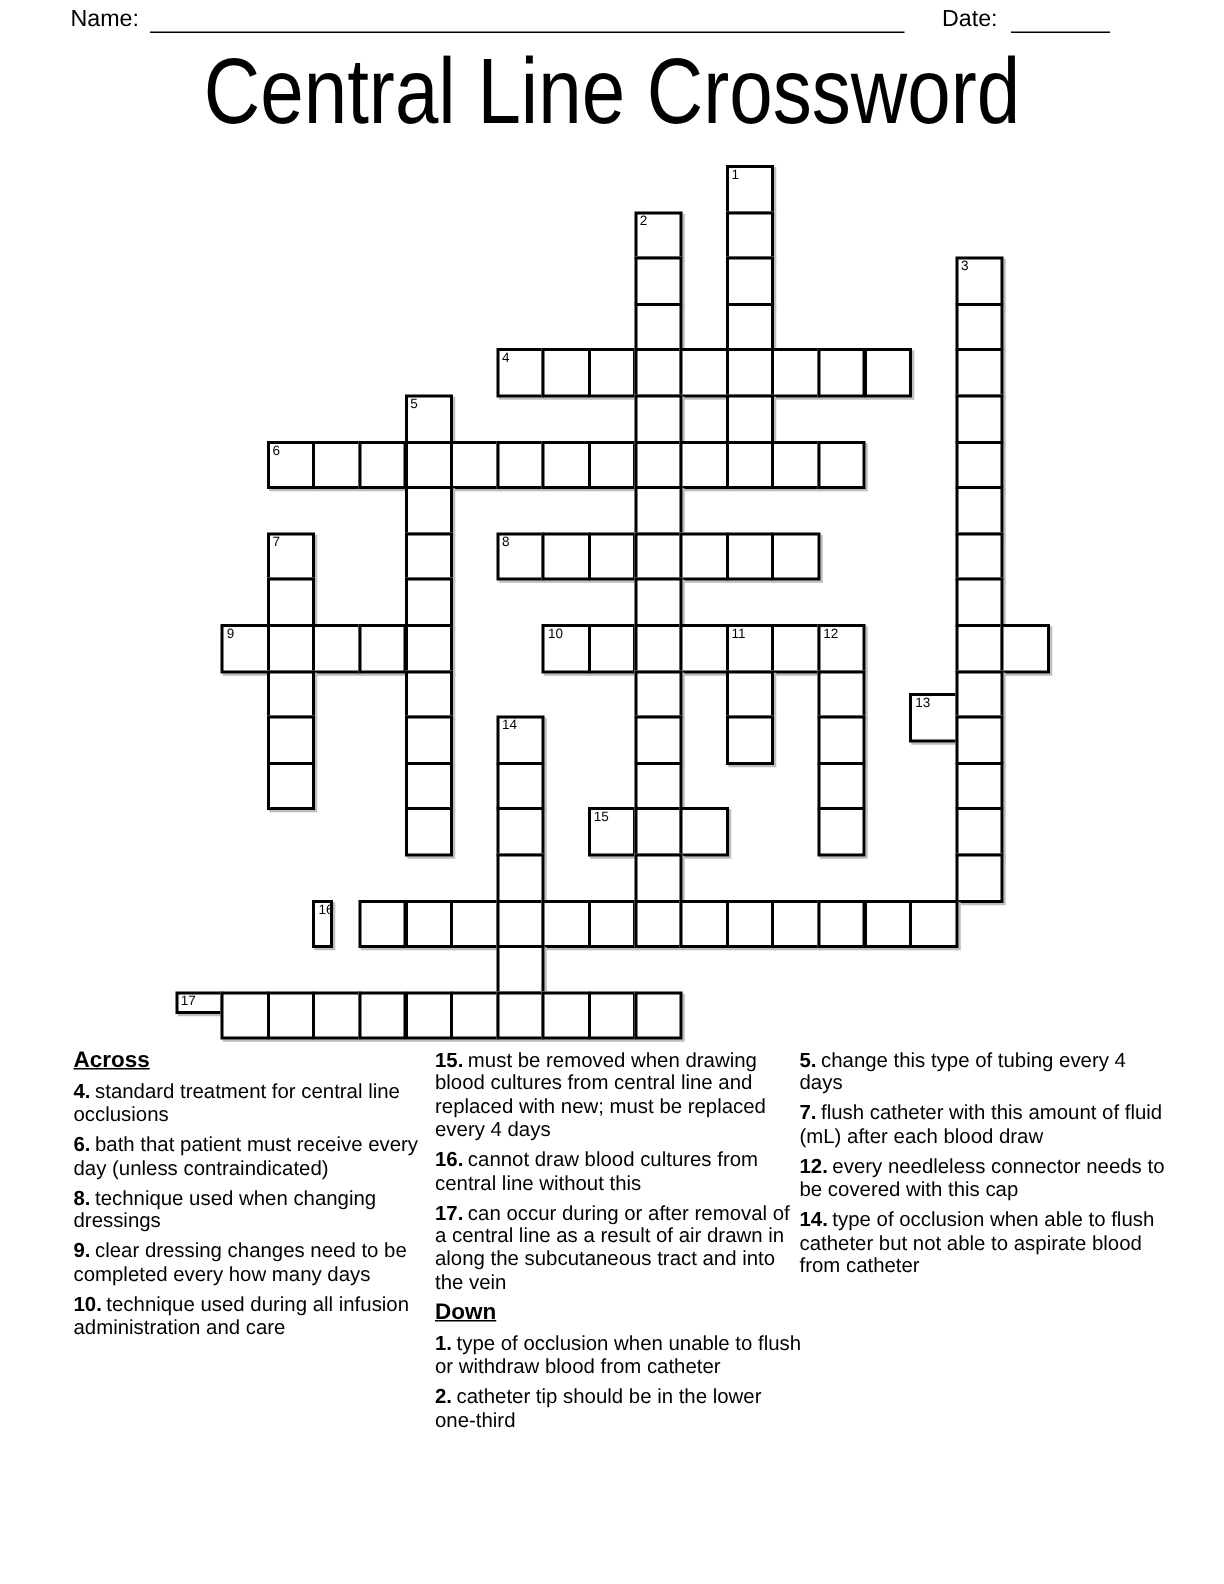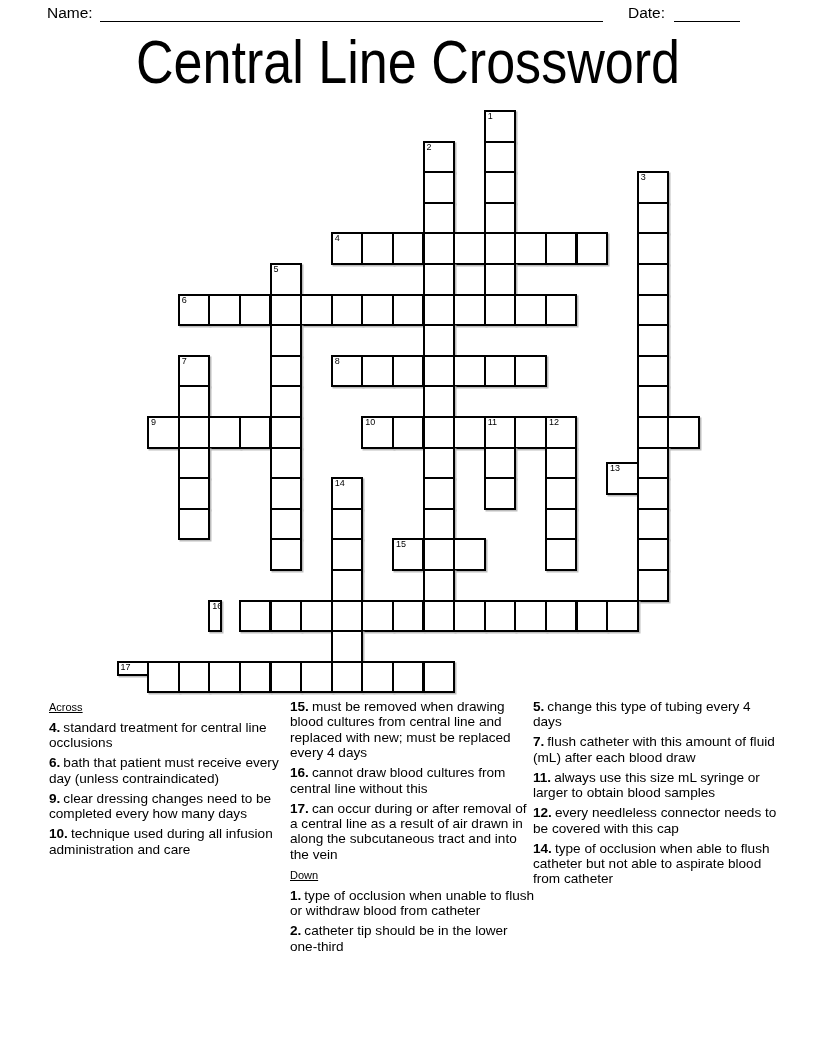--- a/index.html
+++ b/index.html
@@ -19,21 +19,21 @@
   .cell{
     position:absolute;box-sizing:border-box;border:2px solid #000;
     background:#fff;box-shadow:1.5px 1.5px 0 #bdbdbd;
   }
   .cellnum{
     position:absolute;left:2px;top:-1px;font-size:9px;line-height:11px;
     letter-spacing:0;
   }
   .cluecol{position:absolute;font-size:13.6px;line-height:15.4px;}
   .cluehdr{
-    font-weight:normal;text-decoration:underline;font-size:11px;
+    font-weight:bold;text-decoration:underline;font-size:15px;
     line-height:16px;margin:0 0 5px 0;
   }
   .cluehdr.down{margin-top:1px;}
   .clue{margin:0 0 4.6px 0;}
   .cnum{font-weight:bold;margin-right:3px;}
 </style>
 </head>
 <body>
 
 <div class="hdr-label" style="left:47px;top:4px;">Name:</div>
@@ -201,30 +201,30 @@
     <div class="cell" style="left: 330.7px; top: 660.8px; width: 32.6px; height: 32.6px;"></div>
     <div class="cell" style="left: 361.3px; top: 660.8px; width: 32.6px; height: 32.6px;"></div>
     <div class="cell" style="left: 391.9px; top: 660.8px; width: 32.6px; height: 32.6px;"></div>
     <div class="cell" style="left: 422.5px; top: 660.8px; width: 32.6px; height: 32.6px;"></div>
   </div>
 
 <div class="cluecol" id="cluecol-1" style="left:49px;top:699px;width:232px;">
     <div class="cluehdr">Across</div>
     <div class="clue"><span class="cnum">4.</span><span>standard treatment for central line occlusions</span></div>
     <div class="clue"><span class="cnum">6.</span><span>bath that patient must receive every day (unless contraindicated)</span></div>
+    <div class="clue"><span class="cnum">8.</span><span>technique used when changing dressings</span></div>
     <div class="clue"><span class="cnum">9.</span><span>clear dressing changes need to be completed every how many days</span></div>
     <div class="clue"><span class="cnum">10.</span><span>technique used during all infusion administration and care</span></div>
   </div>
 <div class="cluecol" id="cluecol-2" style="left:290px;top:699px;width:246px;">
     <div class="clue"><span class="cnum">15.</span><span>must be removed when drawing blood cultures from central line and replaced with new; must be replaced every 4 days</span></div>
     <div class="clue"><span class="cnum">16.</span><span>cannot draw blood cultures from central line without this</span></div>
     <div class="clue"><span class="cnum">17.</span><span>can occur during or after removal of a central line as a result of air drawn in along the subcutaneous tract and into the vein</span></div>
     <div class="cluehdr down">Down</div>
     <div class="clue"><span class="cnum">1.</span><span>type of occlusion when unable to flush or withdraw blood from catheter</span></div>
     <div class="clue"><span class="cnum">2.</span><span>catheter tip should be in the lower one-third</span></div>
   </div>
 <div class="cluecol" id="cluecol-3" style="left:533px;top:699px;width:248px;">
     <div class="clue"><span class="cnum">5.</span><span>change this type of tubing every 4 days</span></div>
     <div class="clue"><span class="cnum">7.</span><span>flush catheter with this amount of fluid (mL) after each blood draw</span></div>
-    <div class="clue"><span class="cnum">11.</span><span>always use this size mL syringe or larger to obtain blood samples</span></div>
     <div class="clue"><span class="cnum">12.</span><span>every needleless connector needs to be covered with this cap</span></div>
     <div class="clue"><span class="cnum">14.</span><span>type of occlusion when able to flush catheter but not able to aspirate blood from catheter</span></div>
   </div>
 
 </body></html>

